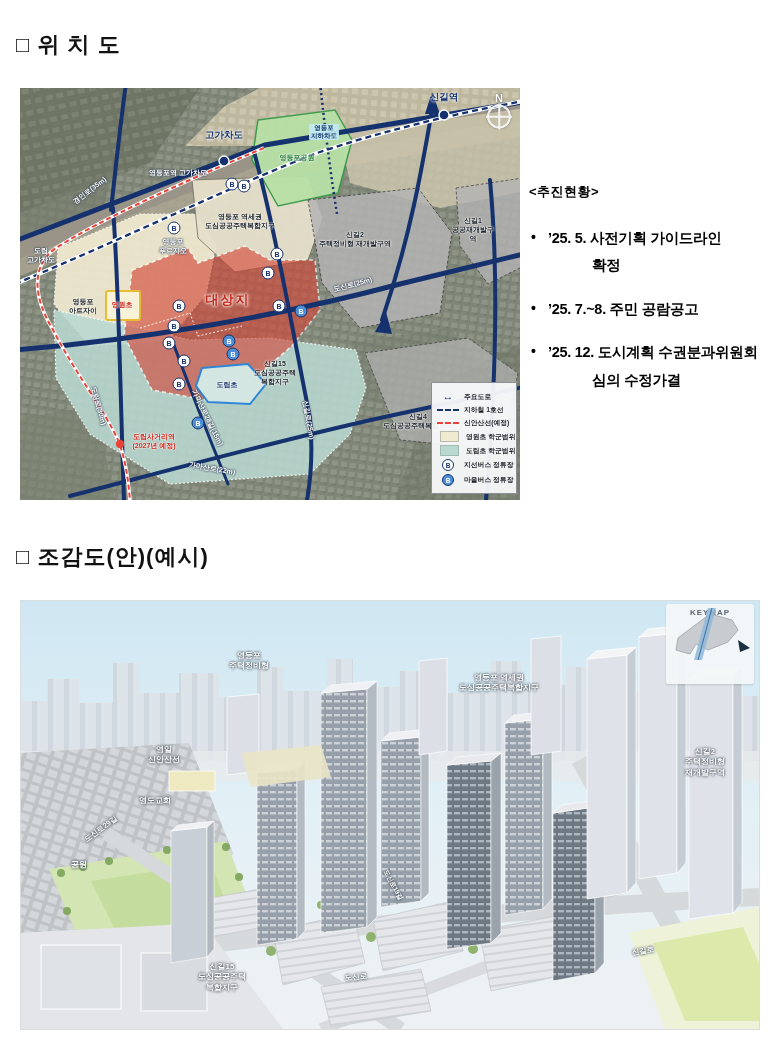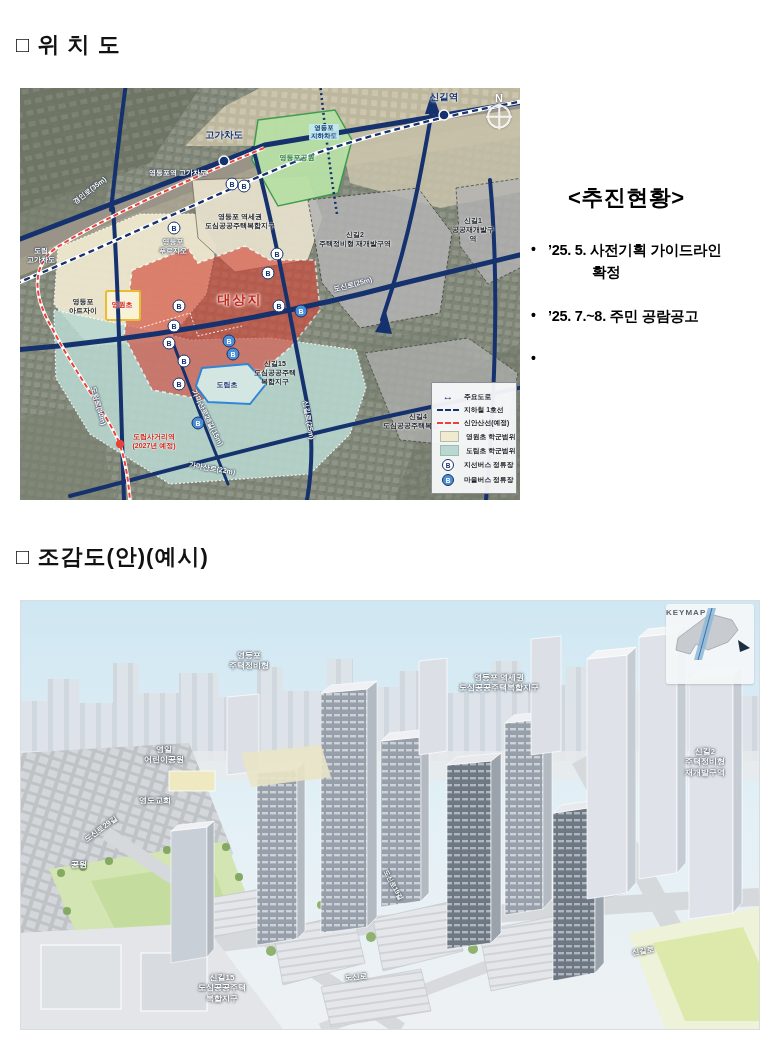--- a/index.html
+++ b/index.html
@@ -67,46 +67,46 @@
   .lg-sw-c{width:17px;height:9px;background:#f0ead0;border:.5px solid #b9b9ae;flex:0 0 17px;margin:0 2.5px;}
   .lg-sw-t{width:17px;height:9px;background:#b9d8d0;border:.5px solid #9fb9b3;flex:0 0 17px;margin:0 2.5px;}
   .lg-bus{width:10px;height:10px;border-radius:50%;border:1.2px solid #16326e;
     display:flex;align-items:center;justify-content:center;font-size:6.5px;font-weight:700;}
   .lg-bus.wv{background:#fff;color:#16326e;}
   .lg-bus.bv{background:#4d8fd6;color:#fff;}
   .lg-bus::after{content:"B";}
 
   
   .status{position:absolute;left:529px;top:183px;width:245px;color:#000;}
-  .status .hd{font-size:22px;font-weight:700;margin-bottom:26px;letter-spacing:.5px;margin-left:39px;}
+  .status .hd{font-size:13px;font-weight:700;margin-bottom:26px;letter-spacing:.5px;}
   .st-item{position:relative;padding-left:19px;margin-bottom:21px;
     font-size:14.5px;font-weight:700;line-height:1.55;letter-spacing:-.3px;}
   .st-item::before{content:"\2022";position:absolute;left:2px;top:0;font-size:14px;}
-  .st-item .cont{margin-left:44px;}
+  .st-item .cont{margin-left:44px;margin-top:5px;}
   .st-item .cont:empty{display:none;}
 
   
   .r3-wrap{
     position:absolute;left:20px;top:600px;width:740px;height:430px;
     overflow:hidden;background:#e9f2f6;border:1px solid #d9dde0;box-sizing:border-box;
   }
   .r3-wrap svg{position:absolute;left:0;top:0;}
   .r3labels{position:absolute;left:0;top:0;width:740px;height:430px;}
   .r3lb{
     position:absolute;transform:translate(-50%,-50%);
     color:#fff;font-size:8px;font-weight:700;white-space:pre-line;text-align:center;
     line-height:1.3;text-shadow:0 0 2px rgba(45,55,66,.95),0 0 3px rgba(45,55,66,.8);
     pointer-events:none;
   }
   .r3lb.road{font-size:7.5px;}
   .keymap{
     position:absolute;left:645px;top:3px;width:88px;height:80px;
     background:rgba(243,246,248,.94);border-radius:3px;box-shadow:0 1px 2px rgba(0,0,0,.15);
   }
-  .keymap .km-title{font-size:8px;font-weight:700;color:#5c6670;
+  .keymap .km-title{font-size:8px;font-weight:700;color:#5c6670;text-align:center;
     letter-spacing:1px;padding-top:4px;}
 </style>
 </head>
 <body>
 
 <div class="sec-title" id="title1">□ 위 치 도</div>
 <div class="sec-title" id="title2">□ 조감도(안)(예시)</div>
 
 <div class="map-wrap">
   <svg width="500" height="412" viewBox="0 0 500 412">
@@ -189,21 +189,21 @@
     <span class="mlb w" style="left:70px;top:103px;transform:translate(-50%,-50%) rotate(-37deg)">경인로(35m)</span>
     <span class="mlb w" style="left:21px;top:168px">도림
 고가차도</span>
     <span class="mlb cyan" style="left:304px;top:44px">영등포
 지하차도</span>
     <span class="mlb grn" style="left:277px;top:70px">영등포공원</span>
     <span class="mlb dk" style="left:220px;top:134px">영등포 역세권
 도심공공주택복합지구</span>
     <span class="mlb w" style="left:153px;top:159px">영등포
 푸르지오</span>
-    <span class="mlb site" style="left:220px;top:212px">대상지</span>
+    <span class="mlb site" style="left:208px;top:212px">대상지</span>
     <span class="mlb dk" style="left:335px;top:152px">신길2
 주택정비형 재개발구역</span>
     <span class="mlb dk" style="left:453px;top:142px">신길1
 공공재개발구역</span>
     <span class="mlb red" style="left:102px;top:217px">영원초</span>
     <span class="mlb navy" style="left:207px;top:297px">도림초</span>
     <span class="mlb dk" style="left:255px;top:285px">신길15
 도심공공주택
 복합지구</span>
     <span class="mlb dk" style="left:398px;top:334px">신길4
@@ -280,20 +280,22 @@
   <div class="hd">&lt;추진현황&gt;</div>
   <div class="st-item">
     <span>’25. 5. 사전기획 가이드라인</span>
     <div class="cont">확정</div>
   </div>
   <div class="st-item">
     <span>’25. 7.~8. 주민 공람공고</span>
     
   </div>
   <div class="st-item">
+    <span>’25. 12. 도시계획 수권분과위원회</span>
+    <div class="cont">심의 수정가결</div>
   </div>
 </div>
 
 <div class="r3-wrap">
   <svg width="738" height="428" viewBox="0 0 738 428">
     <defs>
       <linearGradient id="sky" x1="0" y1="0" x2="0" y2="1">
         <stop offset="0" stop-color="#cfe7f2"></stop>
         <stop offset=".5" stop-color="#e3f0f6"></stop>
         <stop offset="1" stop-color="#eef1f3"></stop>
@@ -425,25 +427,25 @@
 
   <div class="r3labels">
     <span class="r3lb" style="left:228px;top:60px">영등포
 주택정비형</span>
     <span class="r3lb" style="left:478px;top:82px">영등포 역세권
 도심공공주택복합지구</span>
     <span class="r3lb" style="left:684px;top:162px">신길2
 주택정비형
 재개발구역</span>
     <span class="r3lb" style="left:143px;top:154px">영일
-어린이공원</span>
+신안산선</span>
     <span class="r3lb" style="left:134px;top:200px">영도교회</span>
     <span class="r3lb road" style="left:80px;top:228px;transform:translate(-50%,-50%) rotate(-36deg)">도신로29길</span>
     <span class="r3lb" style="left:58px;top:264px">공원</span>
-    <span class="r3lb" style="left:201px;top:388px">신길15
+    <span class="r3lb" style="left:201px;top:377px">신길15
 도심공공주택
 복합지구</span>
     <span class="r3lb road" style="left:335px;top:376px;transform:translate(-50%,-50%) rotate(-6deg)">도신로</span>
     <span class="r3lb road" style="left:622px;top:350px;transform:translate(-50%,-50%) rotate(-8deg)">신길로</span>
     <span class="r3lb road" style="left:372px;top:284px;font-size:6.5px;transform:translate(-50%,-50%) rotate(62deg)">도신로19길</span>
   </div>
 
   <div class="keymap">
     <div class="km-title">KEYMAP</div>
     <svg width="88" height="62" viewBox="0 0 88 62">

